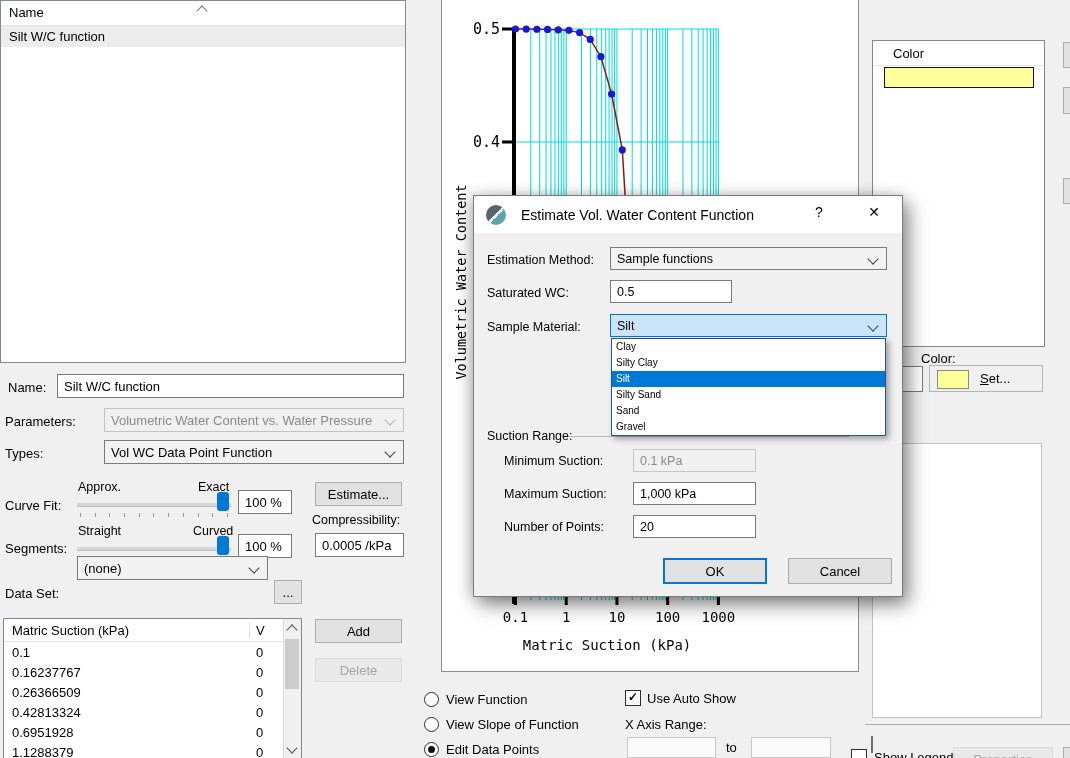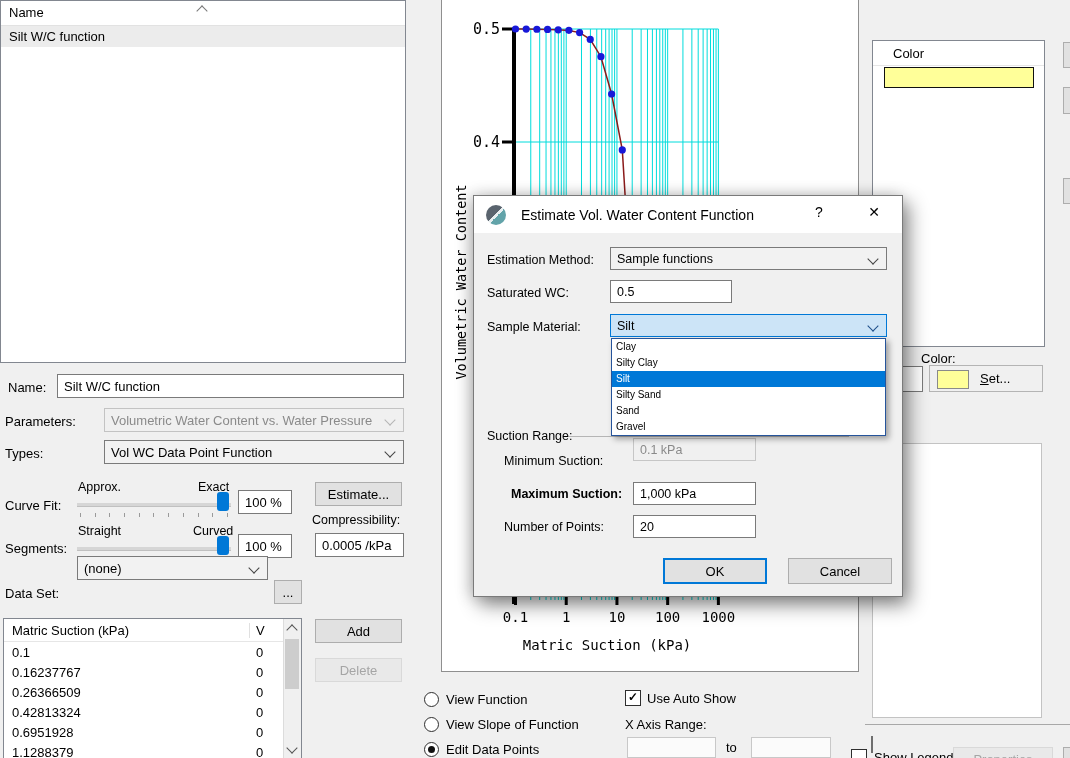--- a/index.html
+++ b/index.html
@@ -316,23 +316,23 @@
         <div class="dd-item sel">Silt</div>
         <div class="dd-item">Silty Sand</div>
         <div class="dd-item">Sand</div>
         <div class="dd-item">Gravel</div>
       </div>
 
     <span class="modal-lbl" style="left:13px;top:233px;">Suction Range:</span>
     <div style="position:absolute;left:95px;top:240px;width:280px;height:1px;background:#b5b5b5;"></div>
 
     <span class="modal-lbl" style="left:30px;top:258px;">Minimum Suction:</span>
-    <div class="input" style="left:159px;top:242px;width:123px;height:23px;font-size:12.5px;background:#f0f0f0;border-color:#c6c6c6;color:#8a8a8a;">0.1 kPa</div>
-
-    <span class="modal-lbl" style="left:37px;top:291px;font-weight:bold;">Maximum Suction:</span>
+    <div class="input" style="left:159px;top:253px;width:123px;height:23px;font-size:12.5px;background:#f0f0f0;border-color:#c6c6c6;color:#8a8a8a;">0.1 kPa</div>
+
+    <span class="modal-lbl" style="left:30px;top:291px;">Maximum Suction:</span>
     <div class="input" style="left:159px;top:286px;width:123px;height:23px;font-size:12.5px;">1,000 kPa</div>
 
     <span class="modal-lbl" style="left:30px;top:324px;">Number of Points:</span>
     <div class="input" style="left:159px;top:319px;width:123px;height:23px;font-size:12.5px;">20</div>
 
     <div class="btn" style="left:189px;top:362px;width:104px;height:26px;border:1px solid #0078d7;box-shadow:inset 0 0 0 1px #0078d7;">OK</div>
     <div class="btn" style="left:314px;top:362px;width:104px;height:26px;">Cancel</div>
   </div>
 
 </div>

